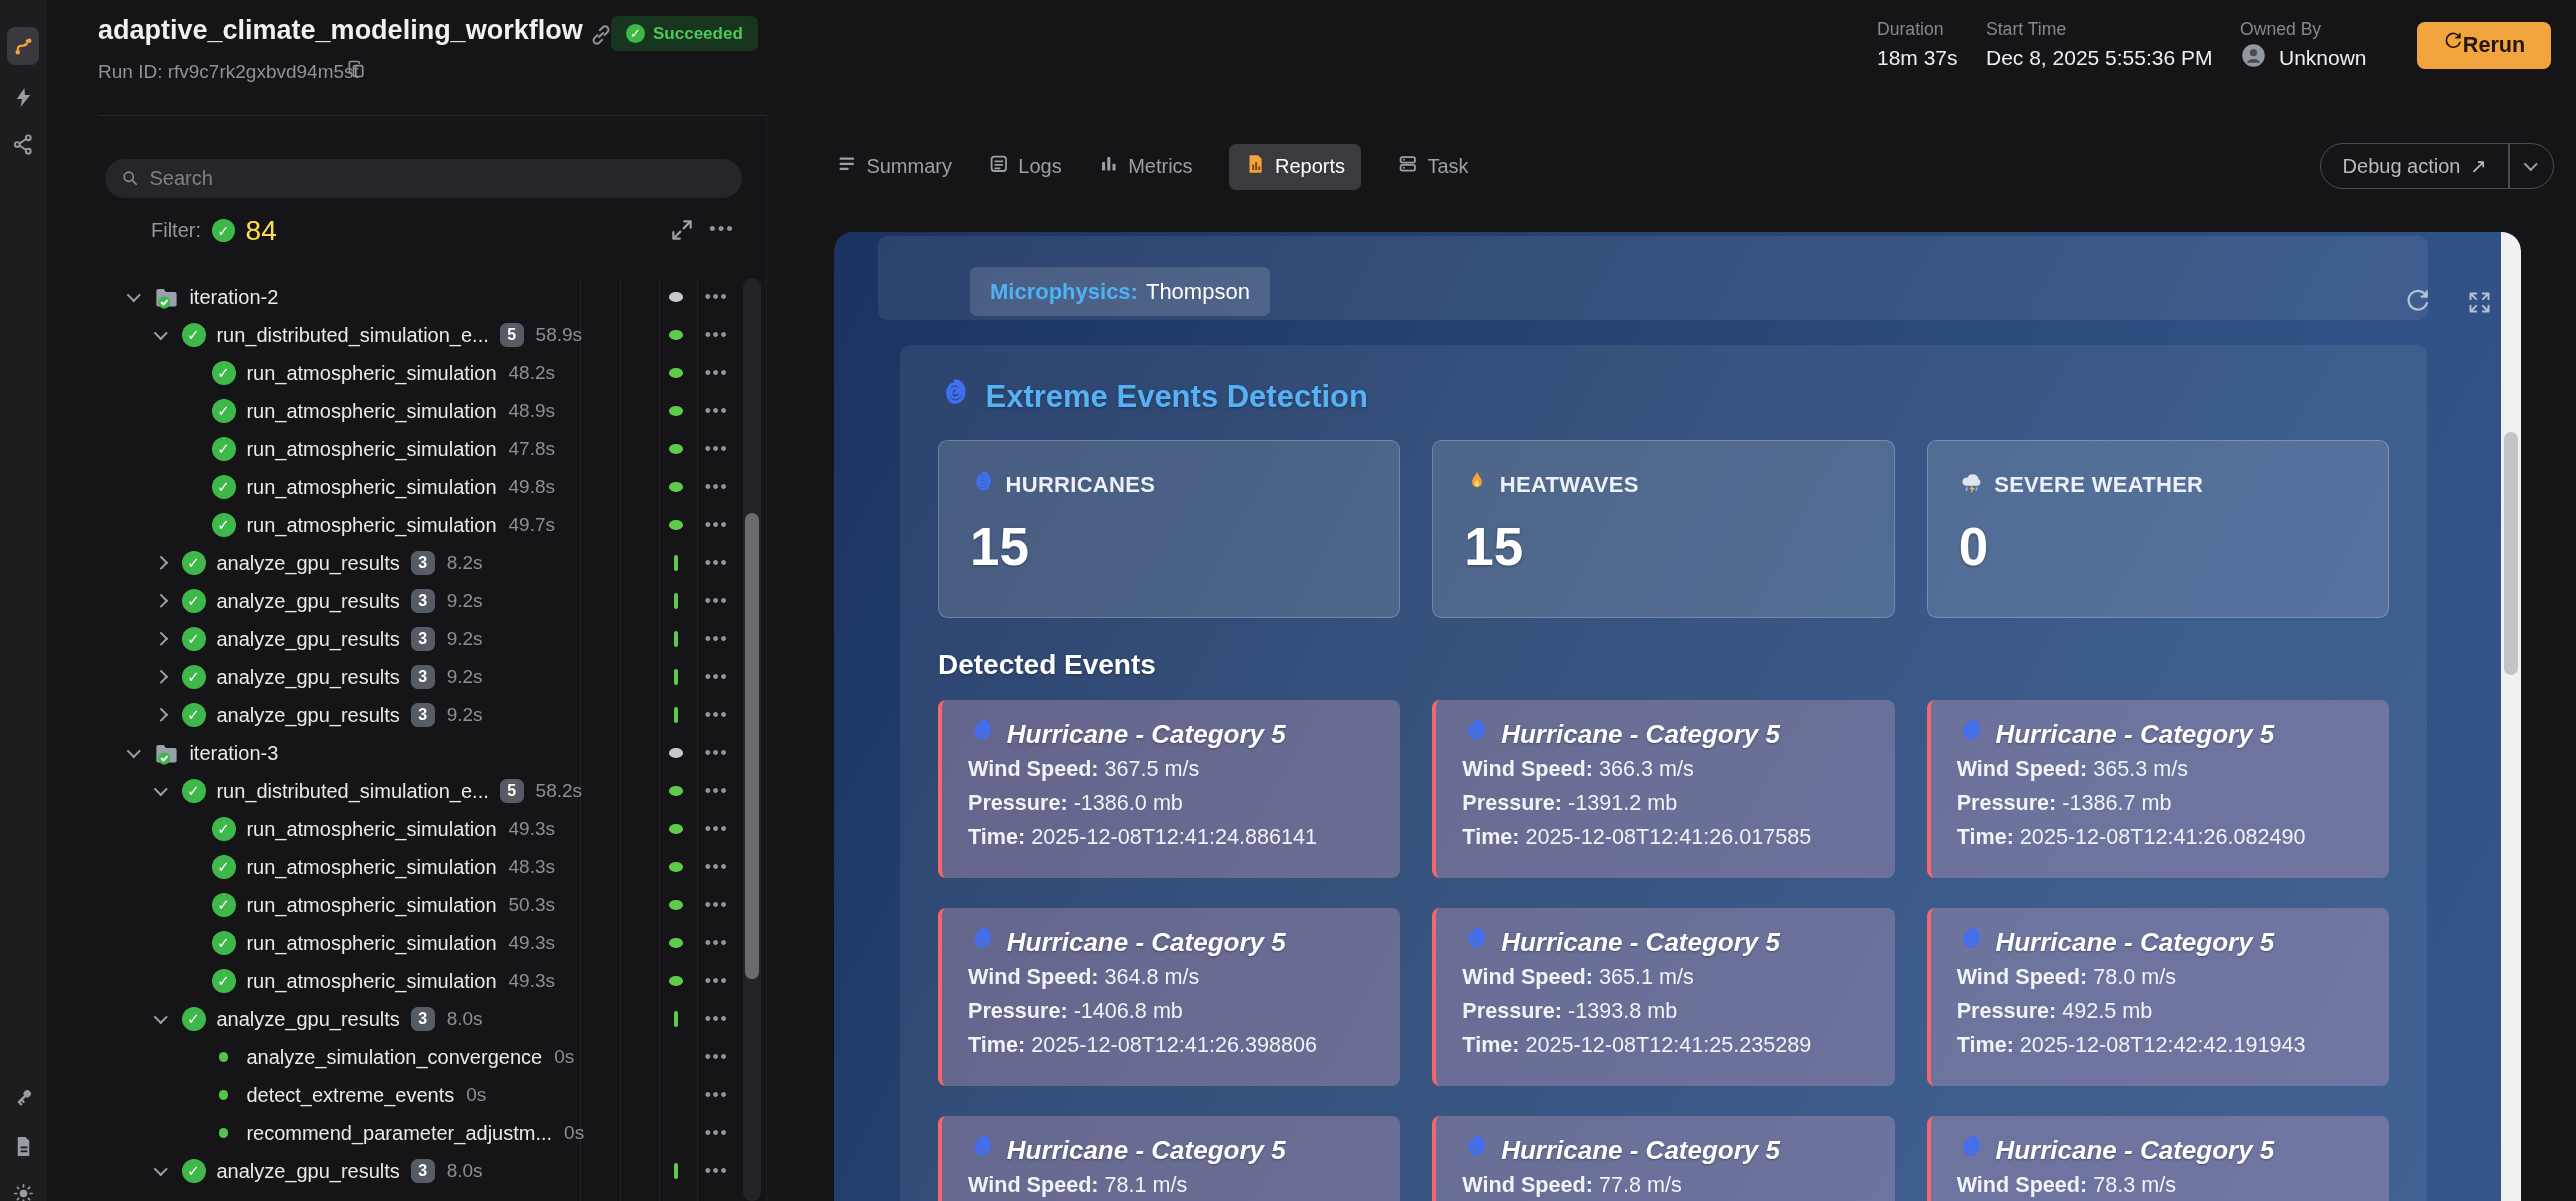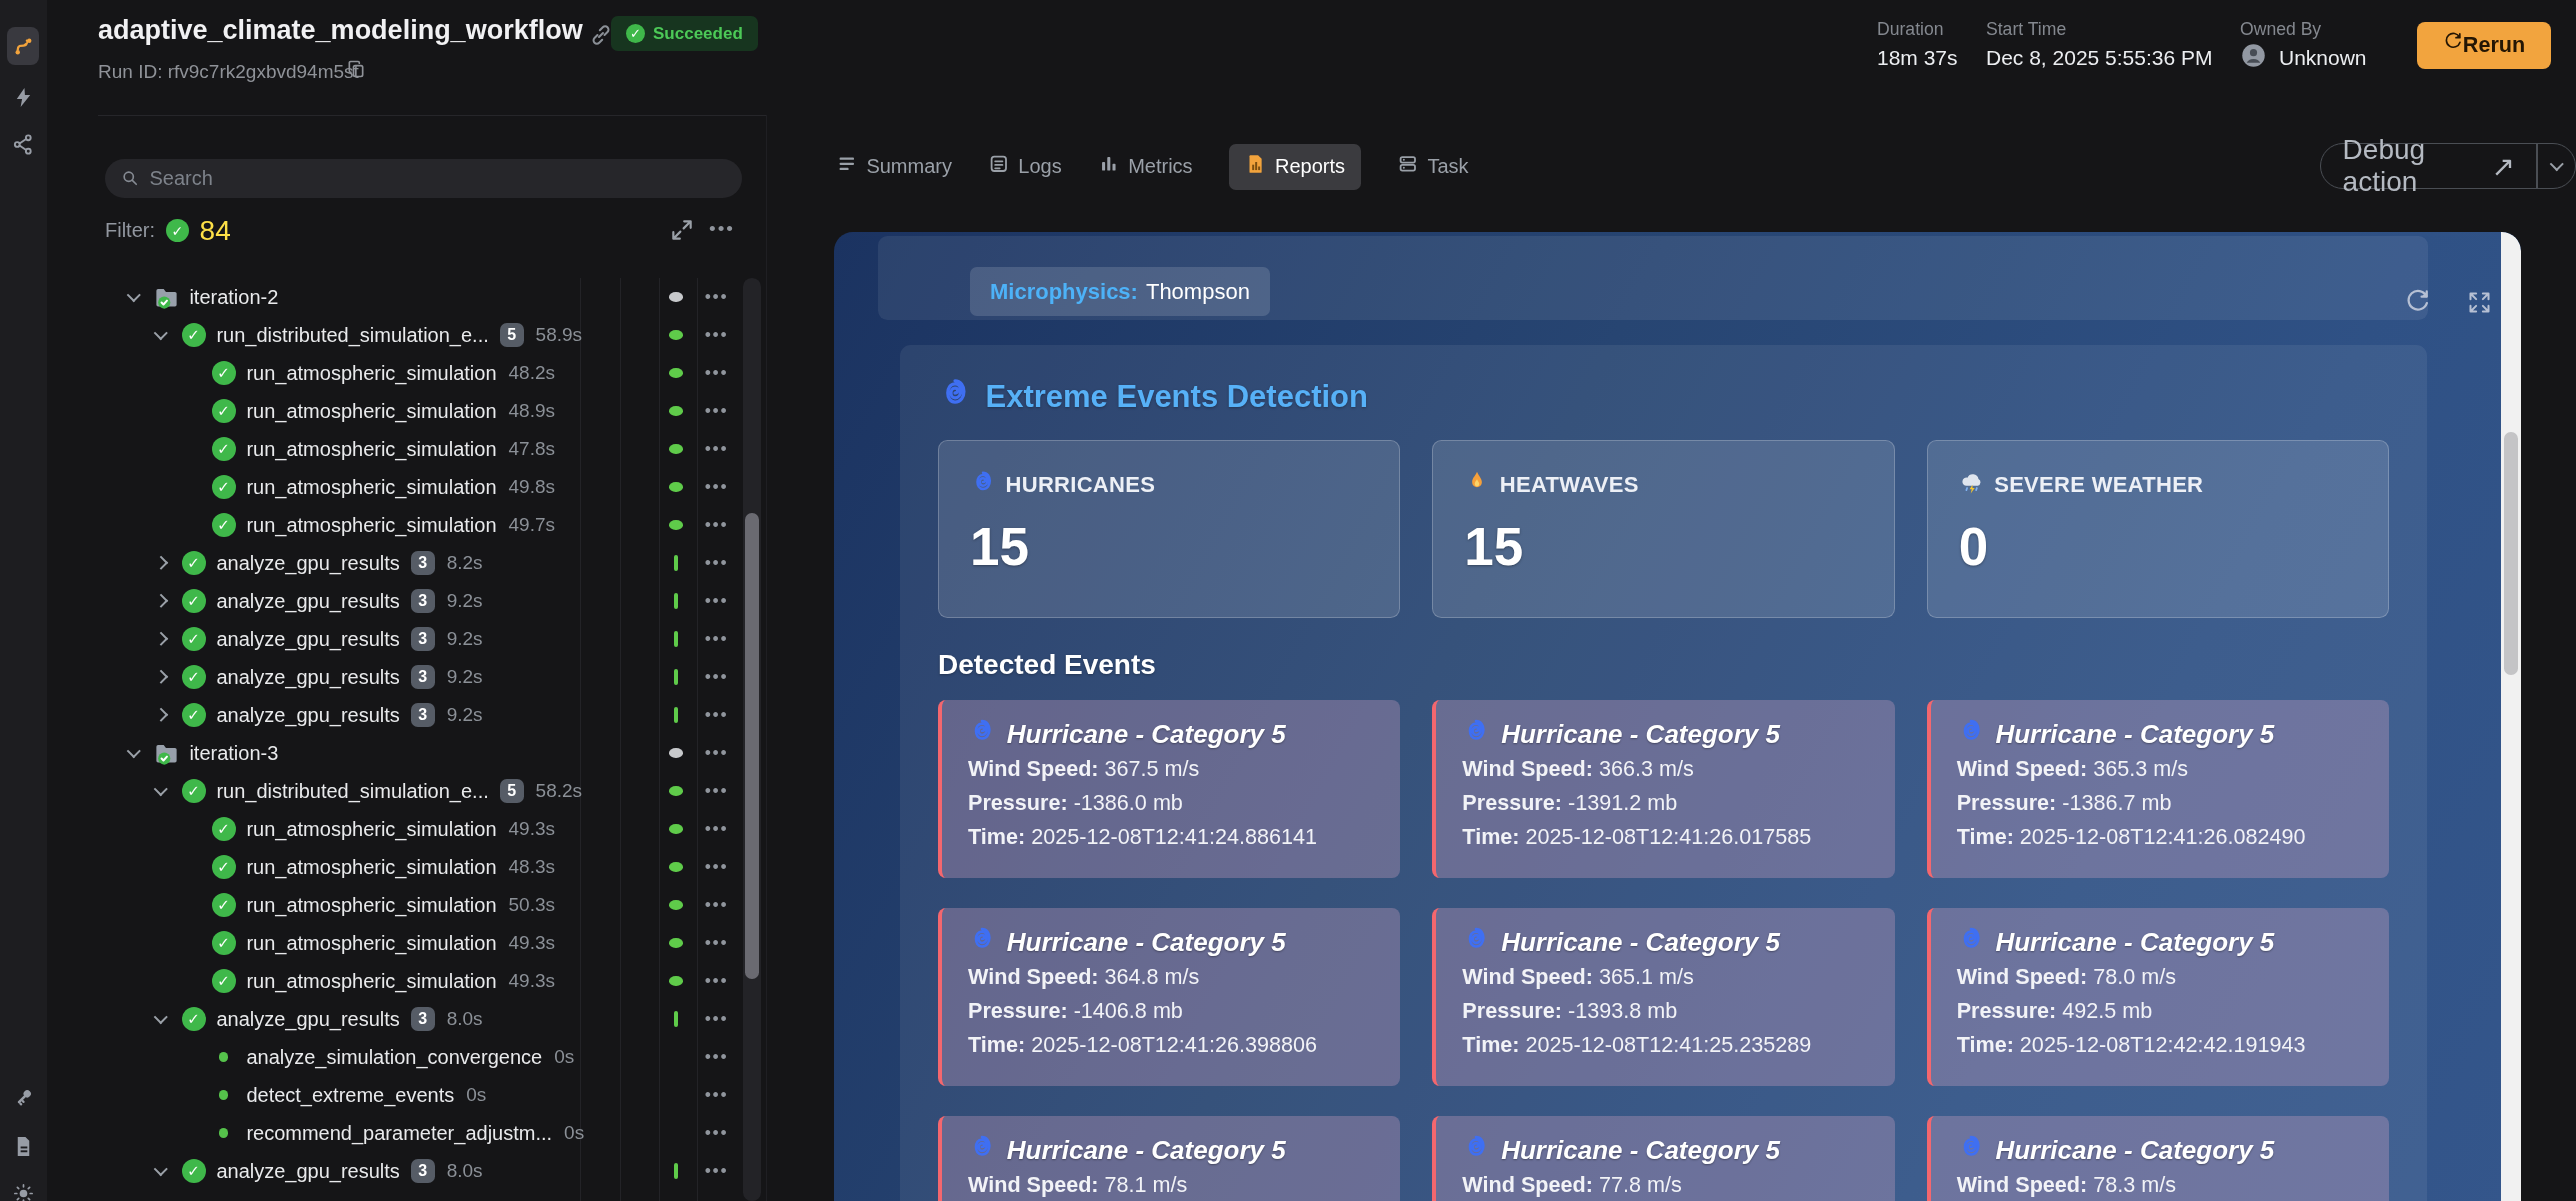--- a/index.html
+++ b/index.html
@@ -43,21 +43,21 @@
 
   
   #hdr-sep { position:absolute; left:98px; top:115px; width:668px; height:0.7px; background:#26262a; }
   #panel-sep { position:absolute; left:766px; top:115px; width:0.7px; height:1086px; background:#1f1f23; }
   #search-box { position:absolute; left:105px; top:159px; width:637px; height:39px; background:#26262a;
     border-radius:19.6px; display:flex; align-items:center; gap:9.5px; padding-left:15px; }
   #search-box svg { width:20px; height:20px; color:#858a92; }
   #search-box .ph { font-size:20px; color:#7d828a; }
   #filter-row { position:absolute; left:105px; top:213px; width:655px; height:35px;
     display:flex; align-items:center; }
-  #filter-row .flab { font-size:20px; color:#9297a0; }
+  #filter-row .flab { font-size:20px; color:#9297a0;margin-left:46px; }
   #filter-row .ck { width:23px; height:23px; font-size:14px; margin:0 10.8px 0 10.8px; }
   #filter-row .fcount { font-size:28px; color:#fde047; }
   #filter-expand { position:absolute; left:564px; top:4px; color:#9aa0a8; }
   #filter-expand svg { width:26px; height:26px; }
   #filter-menu { position:absolute; left:604px; top:5.4px; font-size:19px; color:#8f949c; letter-spacing:2px; }
 
   #tree { position:absolute; left:91px; top:278px; width:675px; height:923px; overflow:hidden; }
   .tgrid { position:absolute; top:0; height:100%; width:0.7px; background:#232327; }
   #tscroll-track { position:absolute; left:652px; top:0; width:17.6px; height:100%;
     background:#232327; border-radius:8.8px; }
@@ -86,21 +86,21 @@
     letter-spacing:1.7px; text-align:center; }
 
   
   #tabs { position:absolute; left:836px; top:142px; height:49px; display:flex;
     align-items:center; gap:36px; }
   .tab { display:flex; align-items:center; gap:8.8px; color:#9aa0a8; font-size:20px; height:46px; }
   .tab svg { width:21.6px; height:21.6px; }
   .tab.active { background:#3b3b3f; border-radius:6.8px; padding:0 16px; color:#fff; }
   #debug-btn { position:absolute; left:2320px; top:143px; height:46px; display:flex;
     border:1.4px solid #4a4e54; border-radius:23px; color:#b5bac2; align-items:stretch; }
-  #debug-btn .seg1 { display:flex; align-items:center; gap:9.5px; padding:0 21.6px; font-size:28px; }
+  #debug-btn .seg1 { display:flex; align-items:center; gap:9.5px; padding:0 21.6px; font-size:20px; }
   #debug-btn .sep { width:1.4px; background:#4a4e54; }
   #debug-btn .seg2 { width:43px; display:flex; align-items:center; justify-content:center; }
 
   
   #panel { position:absolute; left:834px; top:232px; width:1687px; height:969px;
     border-radius:19px 19px 0 0; overflow:hidden;
     background:linear-gradient(118deg,#1b3361 0%,#274572 38%,#2f5185 72%,#34568b 100%); }
   #sec1 { position:absolute; left:44px; top:4px; width:1550px; height:84px; border-radius:9.5px;
     background:rgba(255,255,255,0.075); }
   #chip { position:absolute; left:92px; top:31px; height:49px; border-radius:6.8px;

